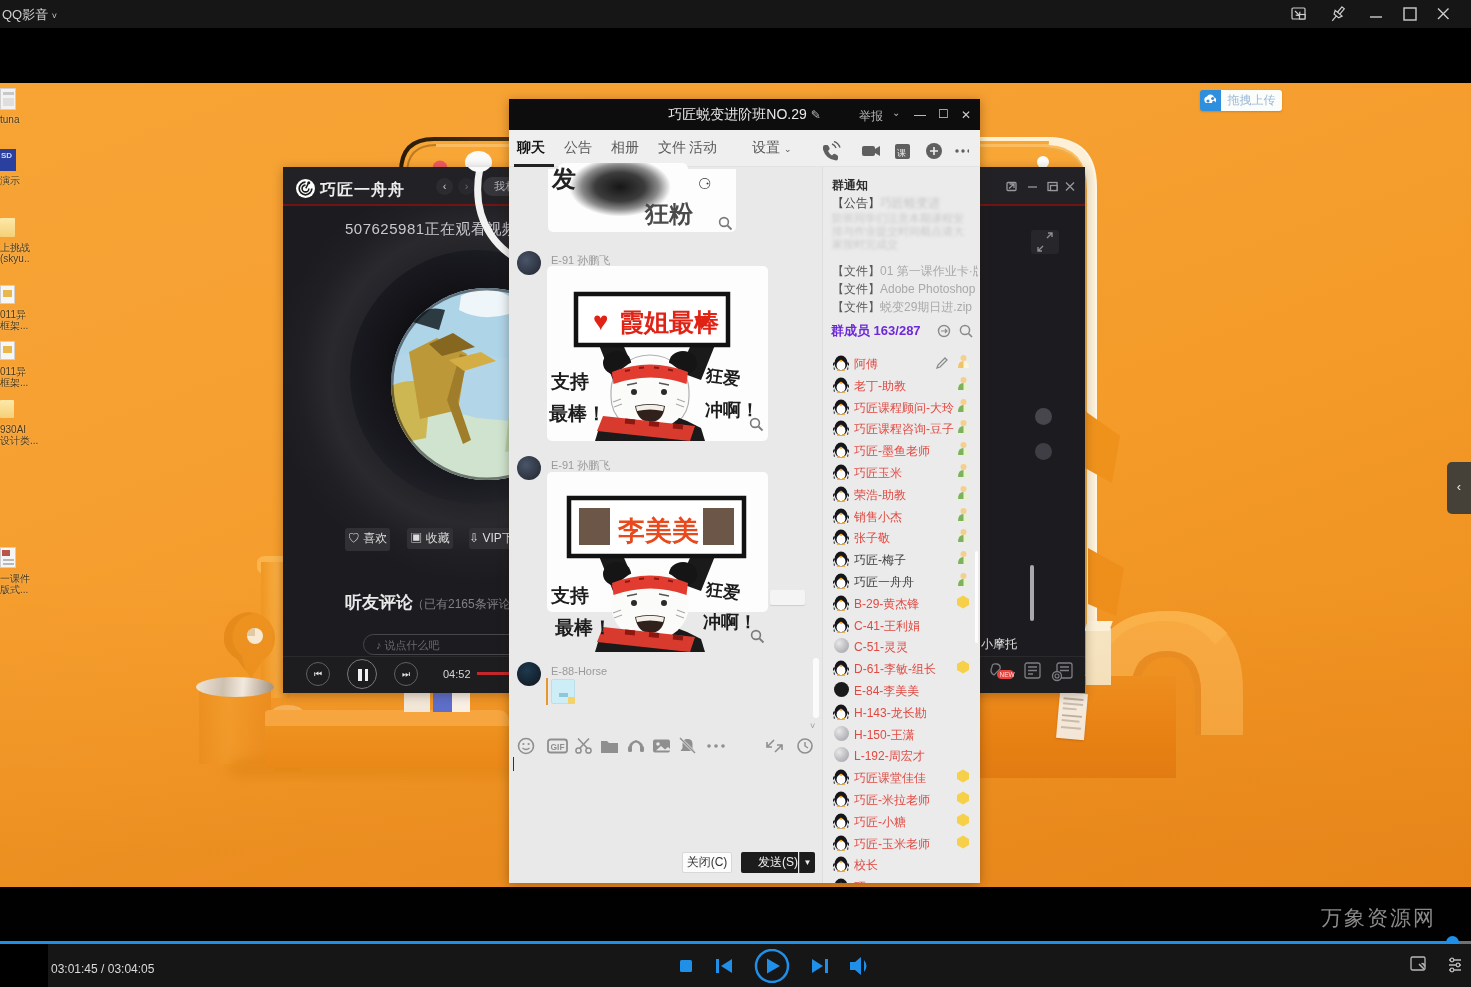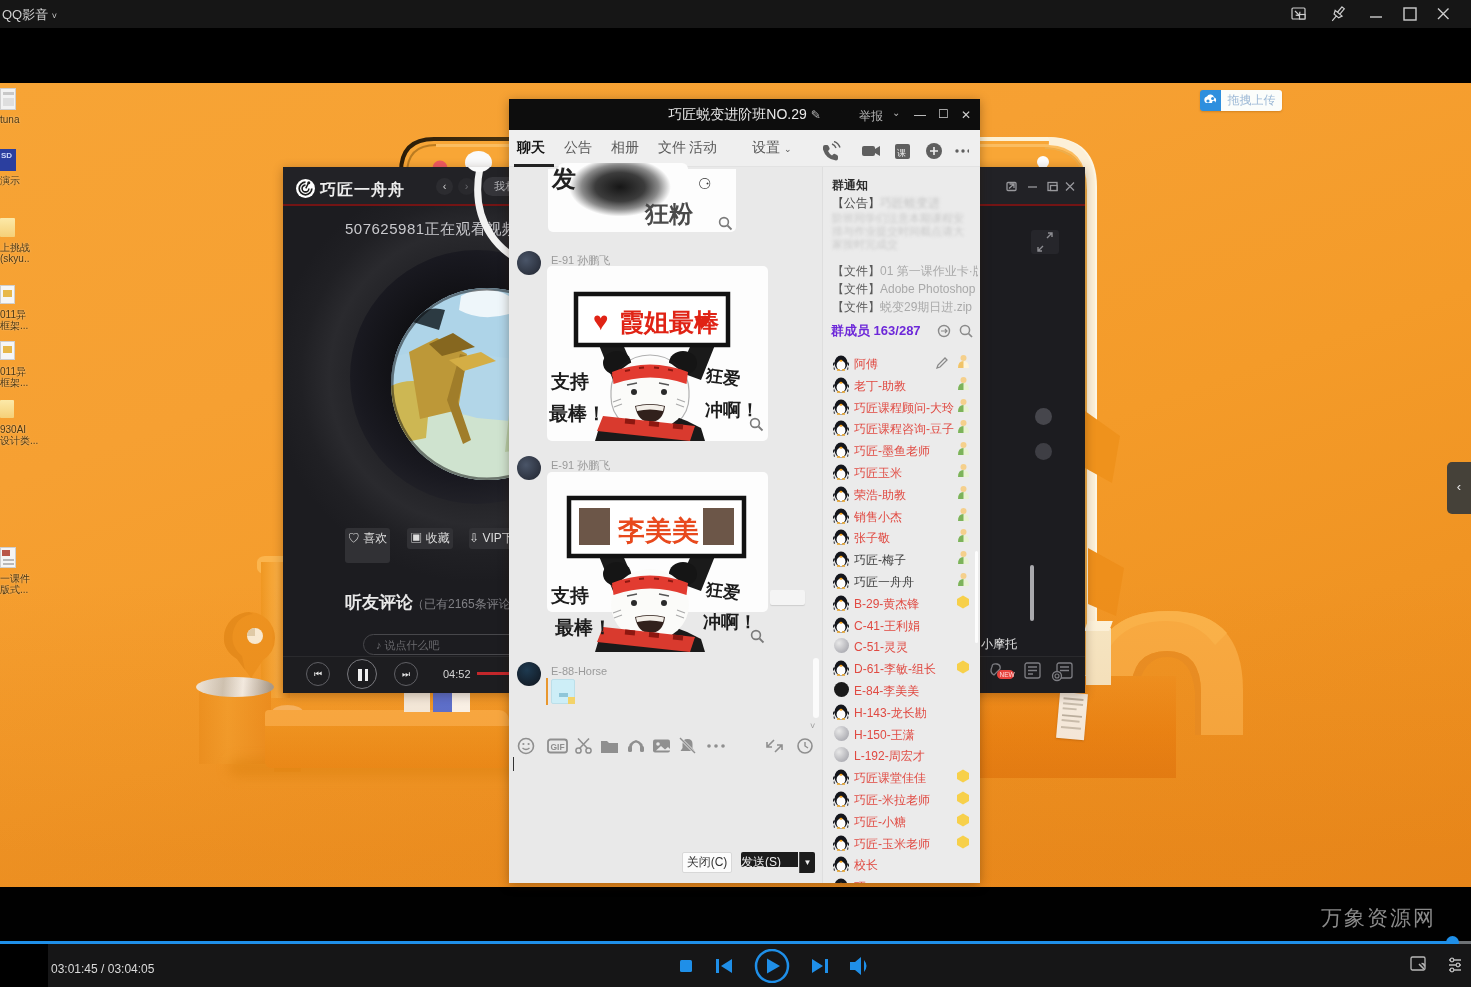--- a/index.html
+++ b/index.html
@@ -226,21 +226,21 @@
           <path d="M120,108 q30,12 52,2 l12,42 l-70,12 z" fill="#b9cfa8"></path>
           <circle cx="96" cy="96" r="95" fill="none" stroke="#0a0a0c" stroke-width="3" opacity="0.5"></circle>
         </g>
       </svg>
 
       <svg class="abs" style="left:170px;top:-12px;" width="75" height="130" viewBox="0 0 75 130">
         <path d="M28,8 q-10,42 10,72 q12,18 34,28" fill="none" stroke="#f2f2f2" stroke-width="7" stroke-linecap="round"></path>
         <ellipse cx="26" cy="6" rx="13" ry="11" fill="#fafafa"></ellipse>
       </svg>
 
-      <div class="abs" style="left:62px;top:361px;width:45px;height:35px;background:#313135;border-radius:3px;color:#dcdcdc;font-size:12px;text-align:center;line-height:21px;">♡ 喜欢</div>
+      <div class="abs" style="left:62px;top:361px;width:45px;height:23px;background:#313135;border-radius:3px;color:#dcdcdc;font-size:12px;text-align:center;line-height:21px;">♡ 喜欢</div>
       <div class="abs" style="left:124px;top:361px;width:46px;height:21px;background:#313135;border-radius:3px;color:#dcdcdc;font-size:12px;text-align:center;line-height:21px;">▣ 收藏</div>
       <div class="abs" style="left:186px;top:361px;width:56px;height:21px;background:#313135;border-radius:3px;color:#dcdcdc;font-size:12px;text-align:center;line-height:21px;white-space:nowrap;overflow:hidden;">⇩ VIP下载</div>
 
       <div class="abs" style="left:62px;top:424px;font-size:17px;font-weight:bold;color:#e9e9e9;">听友评论</div>
       <div class="abs" style="left:129px;top:429px;font-size:12px;color:#808085;">（已有2165条评论）</div>
       <div class="abs" style="left:80px;top:467px;width:166px;height:21px;border:1px solid #47474b;border-radius:11px;color:#6a6a6e;font-size:11px;line-height:20px;padding-left:12px;">♪ 说点什么吧</div>
 
       <div class="abs" style="left:23px;top:495px;width:24px;height:24px;border-radius:50%;border:1px solid #5f5f64;color:#e5e5e5;font-size:9px;text-align:center;line-height:23px;">⏮</div>
       <div class="abs" style="left:64px;top:492px;width:30px;height:30px;border-radius:50%;border:1px solid #77777c;">
           <div class="abs" style="left:10px;top:9px;width:3.5px;height:12px;background:#f0f0f0;"></div>
@@ -465,21 +465,21 @@
         </g>
       </svg>
       <svg class="abs" style="left:256px;top:639px;" width="50" height="16" viewBox="0 0 50 16">
         <path d="M9,2 L2,9 M2,4 l0,5 l5,0 M10,14 l7,-7 M17,12 l0,-5 l-5,0" stroke="#8f8f8f" stroke-width="1.6" fill="none"></path>
         <circle cx="40" cy="8" r="7" fill="none" stroke="#8f8f8f" stroke-width="1.6"></circle>
         <path d="M40,4 l0,4 l3,2" stroke="#8f8f8f" stroke-width="1.4" fill="none"></path>
       </svg>
       <div class="abs" style="left:4px;top:658px;width:1px;height:14px;background:#333;"></div>
 
       <div class="abs" style="left:173px;top:753px;width:50px;height:21px;background:#fcfcfc;border:1px solid #d8d8d8;border-radius:2px;font-size:12px;color:#333;text-align:center;line-height:19px;">关闭(C)</div>
-      <div class="abs" style="left:232px;top:753px;width:57px;height:15px;background:#1c1c1c;border-radius:2px 0 0 2px;font-size:12px;color:#f0f0f0;text-align:left;line-height:21px;">发送(S)</div>
+      <div class="abs" style="left:232px;top:753px;width:57px;height:21px;background:#1c1c1c;border-radius:2px 0 0 2px;font-size:12px;color:#f0f0f0;text-align:right;line-height:21px;">发送(S)</div>
       <div class="abs" style="left:290px;top:753px;width:16px;height:21px;background:#1c1c1c;border-left:1px solid #4a4a4a;border-radius:0 2px 2px 0;font-size:8px;color:#f0f0f0;text-align:center;line-height:21px;">▼</div>
 
       <div class="abs" style="left:323px;top:78px;font-size:12px;font-weight:bold;color:#2a2a2a;">群通知</div>
       <div class="abs" style="left:323px;top:96px;font-size:12px;color:#4a4a4a;">【公告】<span style="color:#c3c3c3;filter:blur(1.5px);">巧匠蜕变进</span></div>
       <div class="abs" style="left:323px;top:113px;width:132px;height:40px;overflow:hidden;font-size:11px;line-height:13px;color:#c8c8c8;filter:blur(1.5px);">阶班同学们注意本期课程安排与作业提交时间截点请大家按时完成交</div>
       <div class="abs" style="left:323px;top:164px;font-size:12px;white-space:nowrap;width:146px;overflow:hidden;"><span class="filelab">【文件】</span><span class="filenm">01 第一课作业卡·版式...</span></div>
       <div class="abs" style="left:323px;top:182px;font-size:12px;white-space:nowrap;width:146px;overflow:hidden;"><span class="filelab">【文件】</span><span class="filenm">Adobe Photoshop CC...</span></div>
       <div class="abs" style="left:323px;top:200px;font-size:12px;white-space:nowrap;width:146px;overflow:hidden;"><span class="filelab">【文件】</span><span class="filenm">蜕变29期日进.zip</span></div>
       <div class="abs" style="left:322px;top:223px;font-size:13px;font-weight:bold;color:#6d28d9;">群成员 163/287</div>
       <svg class="abs" style="left:428px;top:225px;" width="36" height="14" viewBox="0 0 36 14">

